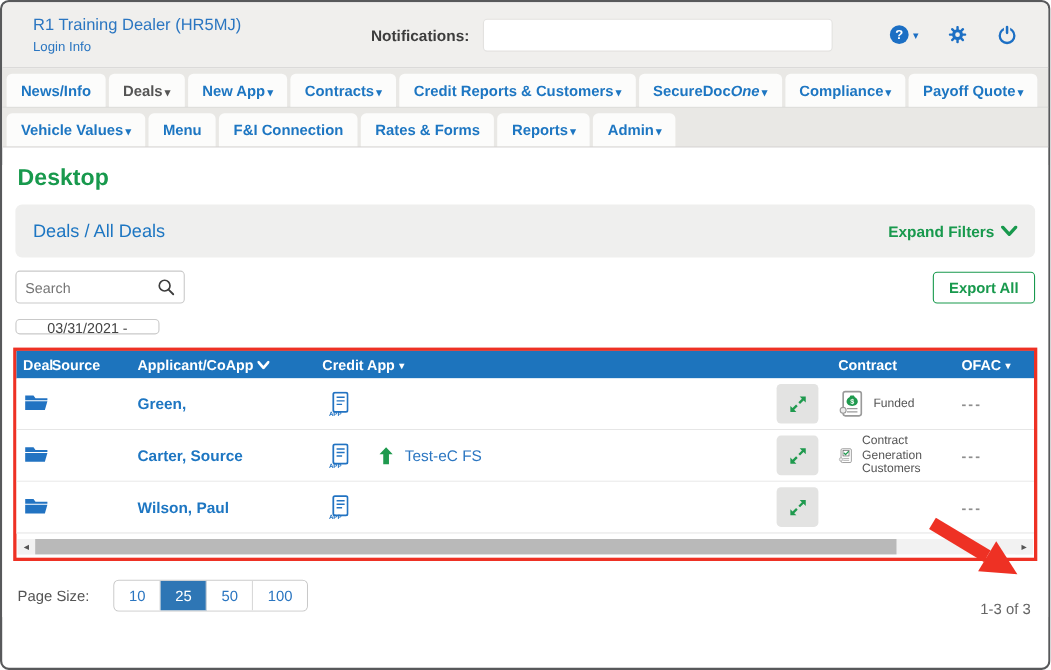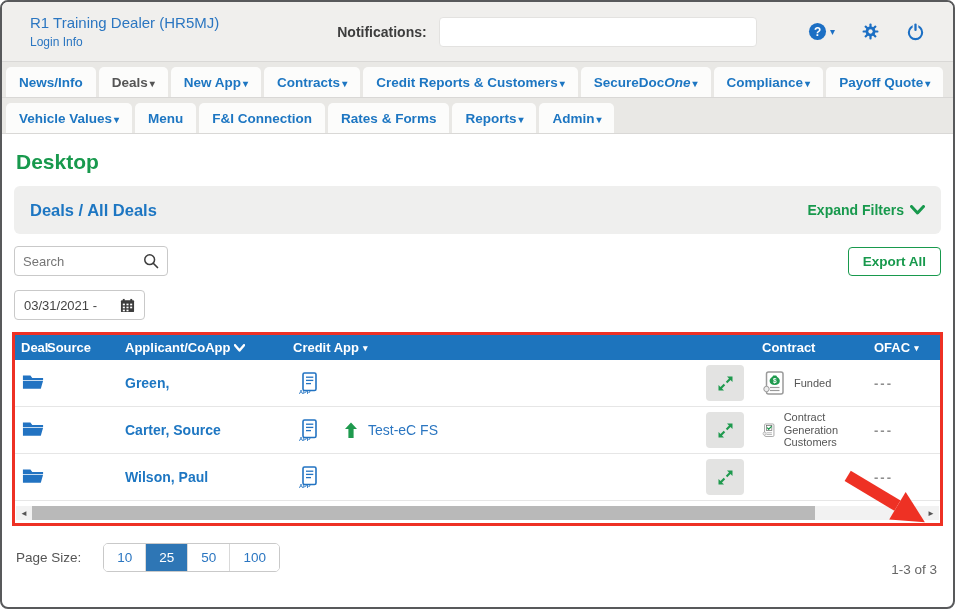--- a/index.html
+++ b/index.html
@@ -36,35 +36,35 @@
   .tab.active { color: #555; }
   .tab .caret { font-size: 10px; margin-left: 2px; }
   .tab .it { font-style: italic; }
   
   .content { background: #fff; }
   .page-title { color: #18994d; font-size: 21px; font-weight: bold; margin: 16px 0 12px 14px; }
   .panel {
     margin: 0 12px; background: #efefee; border-radius: 6px; height: 48px;
     display: flex; align-items: center; justify-content: space-between; padding: 0 16px;
   }
-  .panel-title { color: #1d76c2; font-size: 16.5px; font-weight: bold; }
+  .panel-title { color: #1d76c2; font-size: 16.5px; font-weight: normal; }
   .expand-filters { color: #18994d; font-size: 14px; font-weight: bold; display: flex; align-items: center; gap: 6px; cursor: pointer; }
   .row-toolbar { margin: 12px 12px 0; display: flex; align-items: center; justify-content: space-between; }
   .search-box {
     width: 154px; height: 30px; border: 1px solid #c9c9c9; border-radius: 4px;
     display: flex; align-items: center; background: #fff; padding: 0 8px;
   }
   .search-box input { border: none; outline: none; flex: 1; width: 100px; font-size: 13px; color: #444; font-family: inherit; }
   .export-btn {
     border: 1px solid #18994d; color: #18994d; background: #fff; font-weight: bold;
     font-size: 13.5px; padding: 6px 14px; border-radius: 4px; cursor: pointer; font-family: inherit;
   }
   .date-box {
-    margin: 14px 12px 12px; width: 131px; height: 30px; border: 1px solid #c9c9c9; border-radius: 4px;
-    display: flex; align-items: center; justify-content: space-between; padding: 0 9px; background: #fff; cursor: pointer;
+    margin: 14px 12px 12px; width: 131px; height: 14px; border: 1px solid #c9c9c9; border-radius: 4px;
+    display: flex; align-items: center; justify-content: space-between; padding: 0 9px; background: #fff; cursor: pointer; flex-direction: column;
   }
   .date-text { font-size: 13px; color: #444; }
   
   .table-wrap { margin: 0 10px; border: 3px solid #ee3124; background: #fff; }
   .tgrid { display: grid; grid-template-columns: 32px 78px 168px 1fr 56px 112px 66px; align-items: center; }
   .thead { background: #1d74bd; color: #fff; font-weight: bold; font-size: 13px; height: 25px; }
   .thead > div { display: flex; align-items: center; gap: 4px; }
   .th-caret { font-size: 9px; }
   .trow { min-height: 47px; border-bottom: 1px solid #e6e6e6; background: #fff; }
   .cell-deal { padding-left: 7px; }

